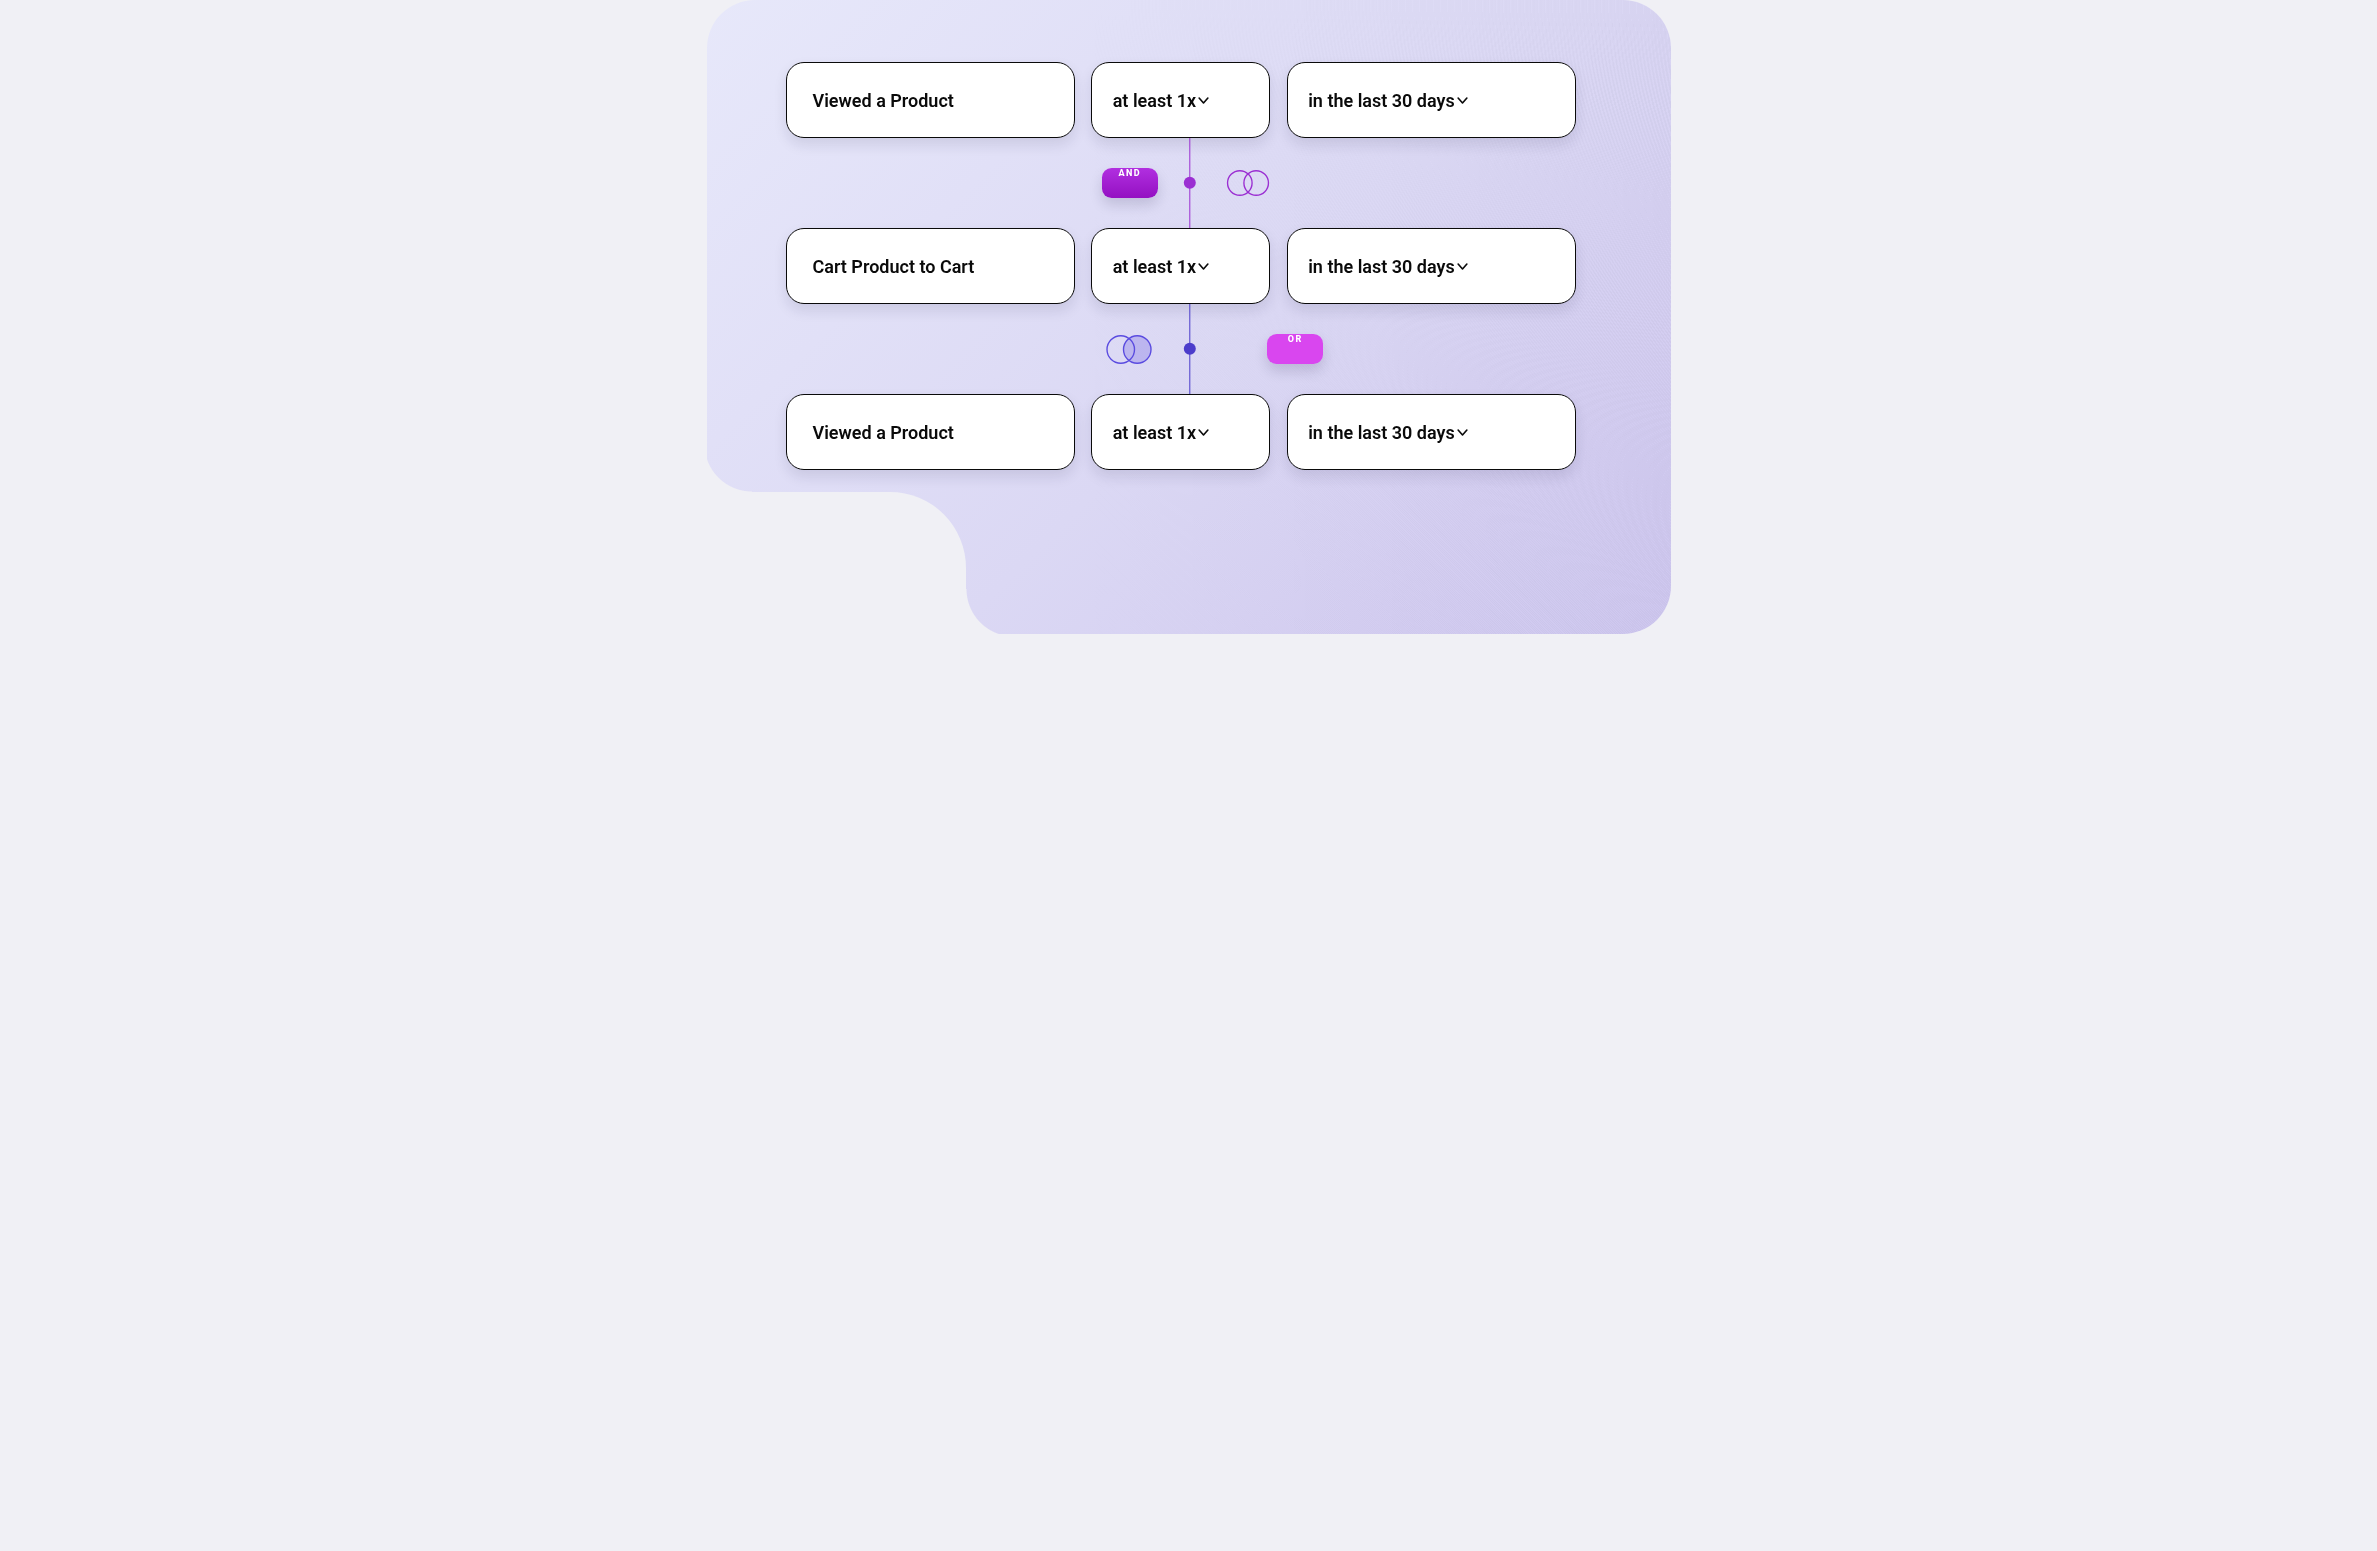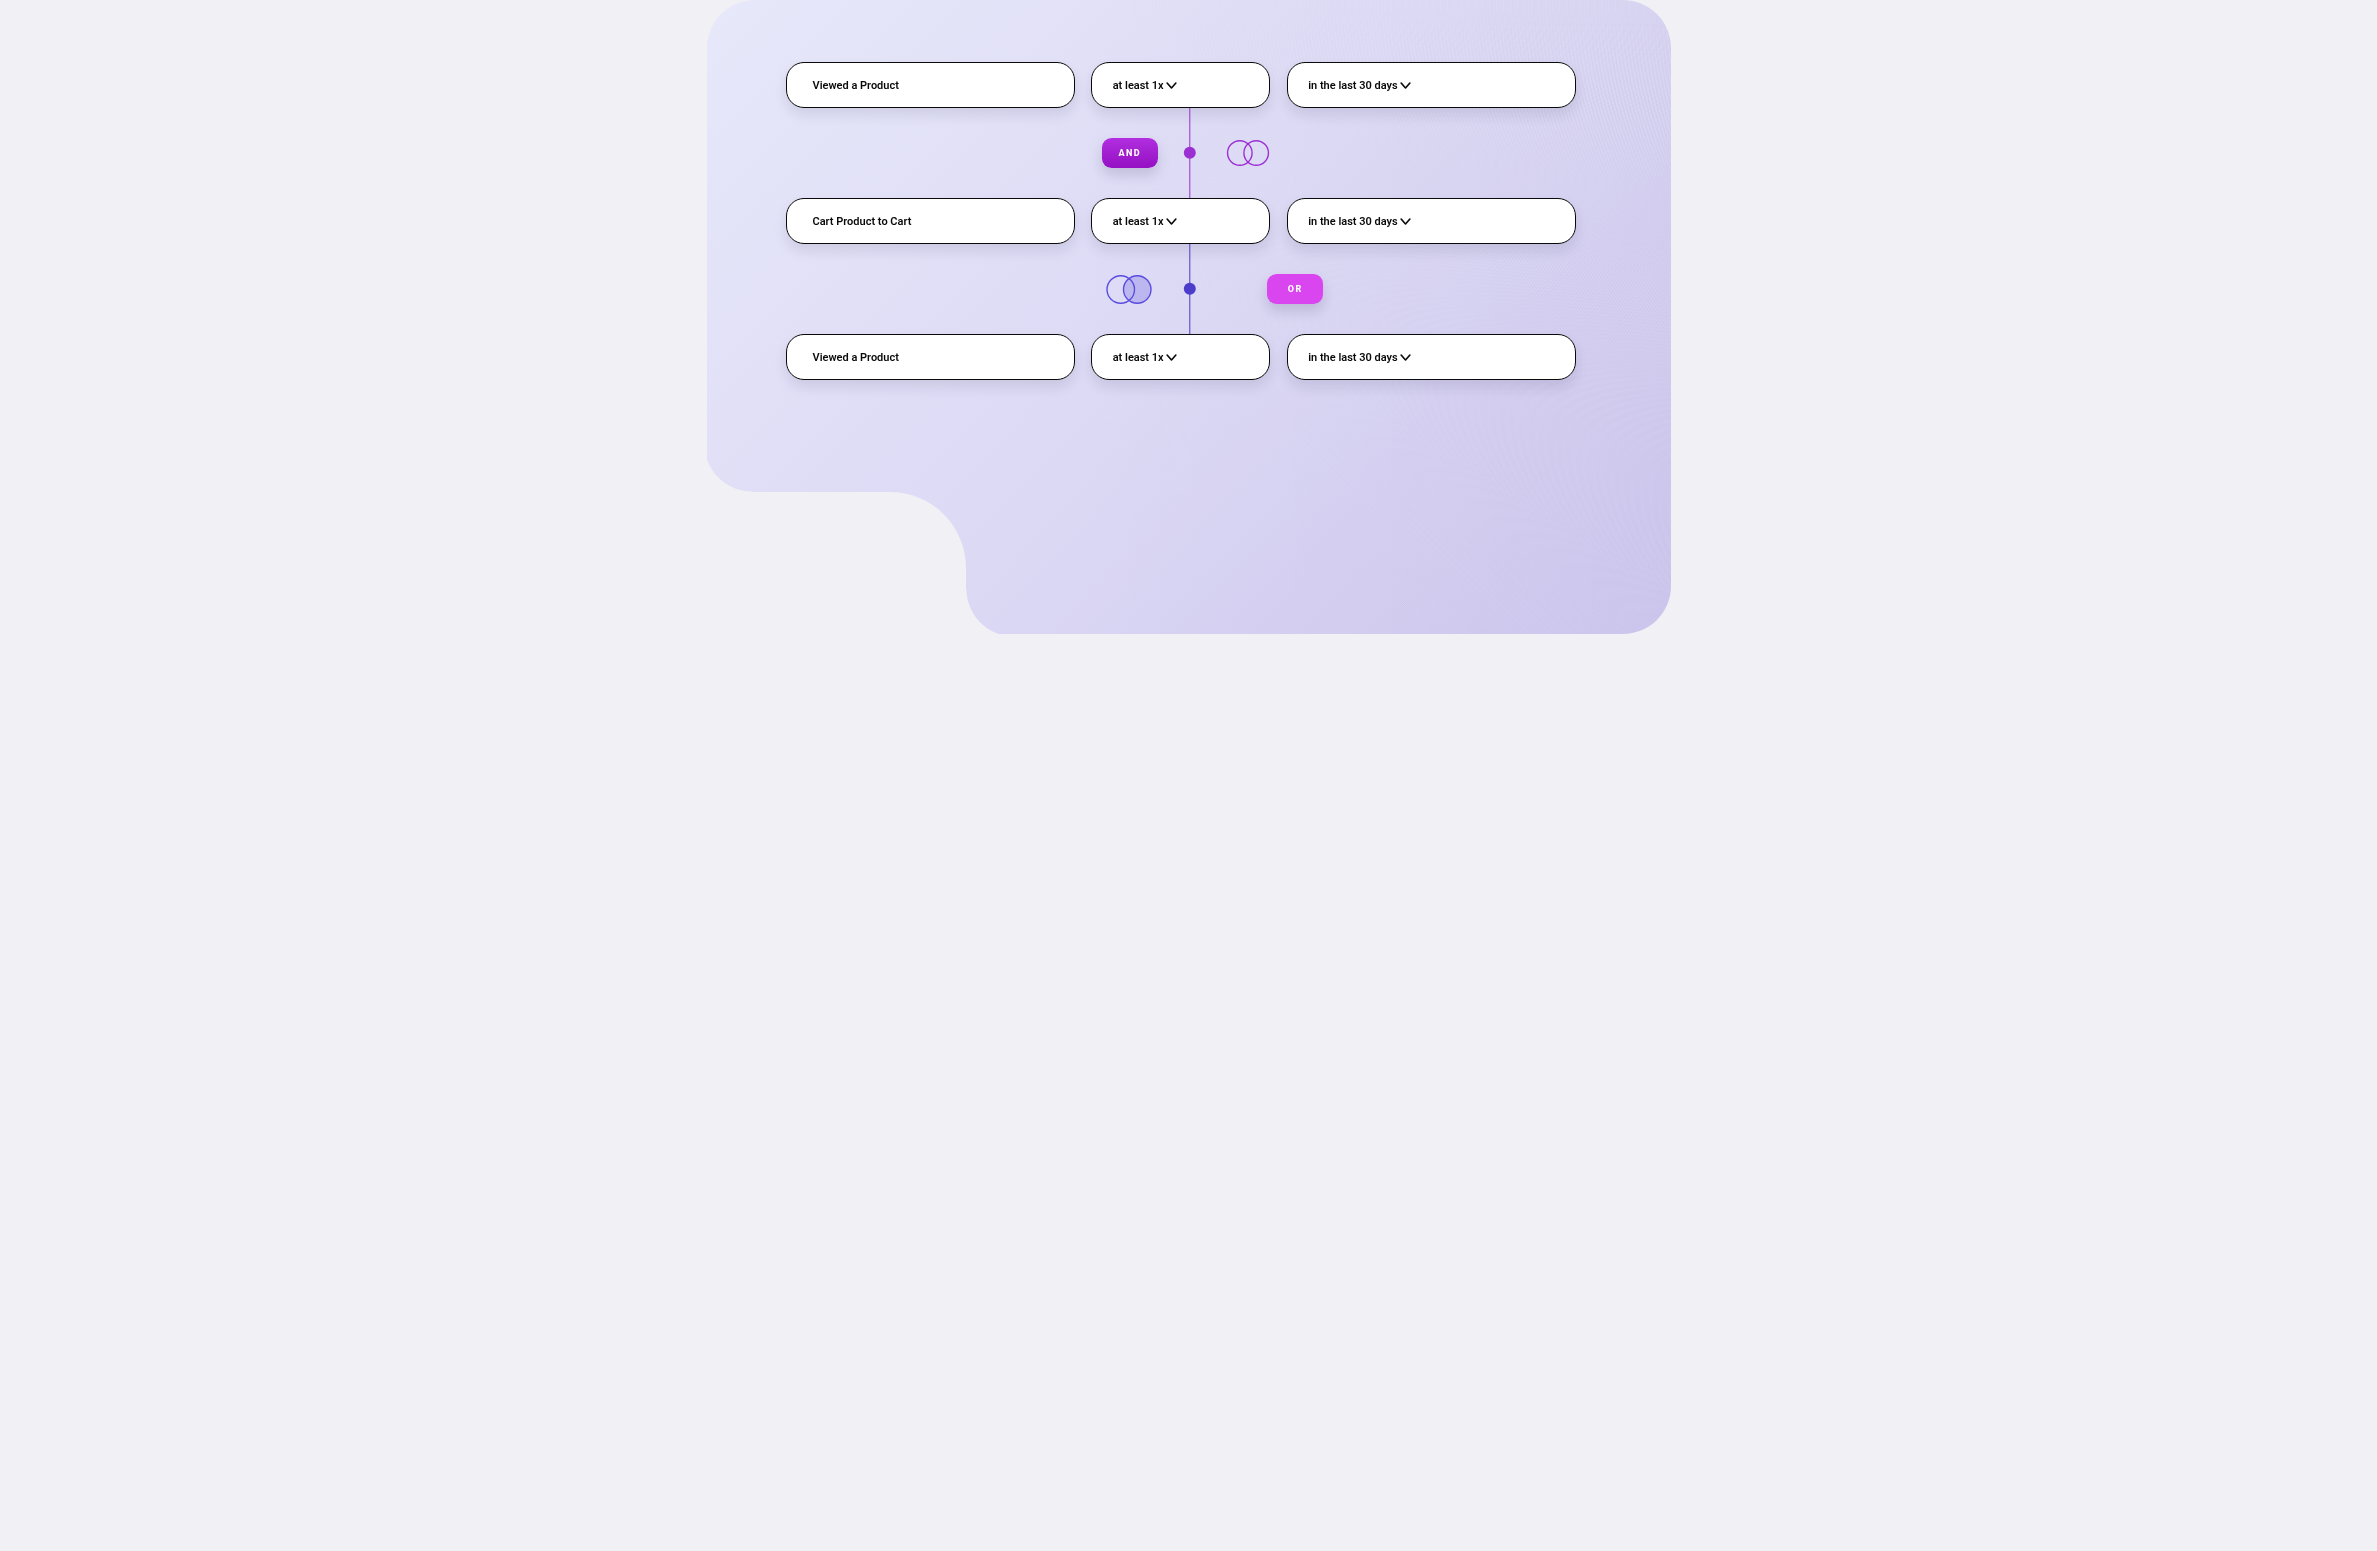--- a/index.html
+++ b/index.html
@@ -102,25 +102,25 @@
     .rule-row {
       display: flex;
       gap: 16.5px;
       align-items: stretch;
     }
 
     .pill {
       background: #ffffff;
       border: 1px solid #0a0a0a;
       border-radius: 18px;
-      height: 46px;
+      height: 76px;
       display: flex;
       align-items: center;
       padding: 0 20.7px;
-      font-size: 11px;
+      font-size: 18px;
       font-weight: 600;
       color: #0a0a0a;
       box-shadow: 0 6.9px 12.4px rgba(20, 16, 60, 0.10);
     }
 
     .pill.event {
       width: 289px;
       padding-left: 26px;
     }
 
@@ -184,21 +184,20 @@
       justify-content: center;
       gap: 26px;
       position: relative;
       z-index: 2;
     }
 
     .logic-badge {
       height: 30px;
       border-radius: 9.6px;
       display: inline-flex;
-      align-items: center;
       justify-content: center;
       padding: 0 6px;
       font-size: 9px;
       letter-spacing: 1.4px;
       font-weight: 800;
       color: #ffffff;
       box-shadow: 0 6.9px 12.4px rgba(20, 16, 60, 0.15);
       cursor: pointer;
       min-width: 56px;
     }

